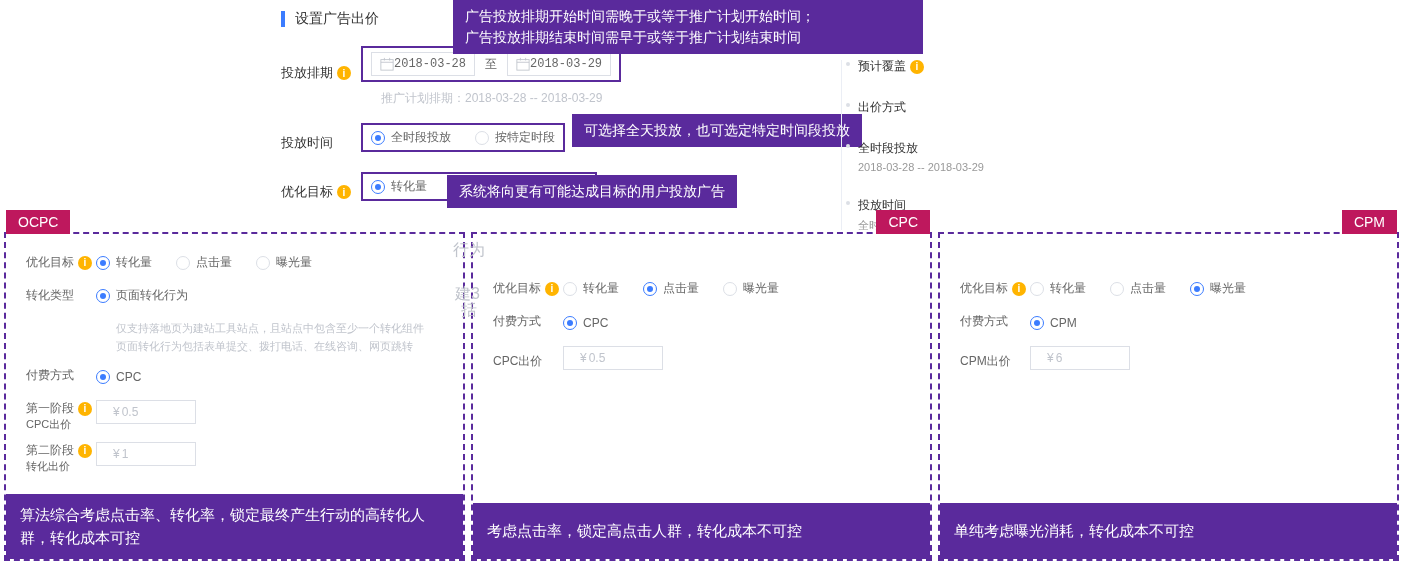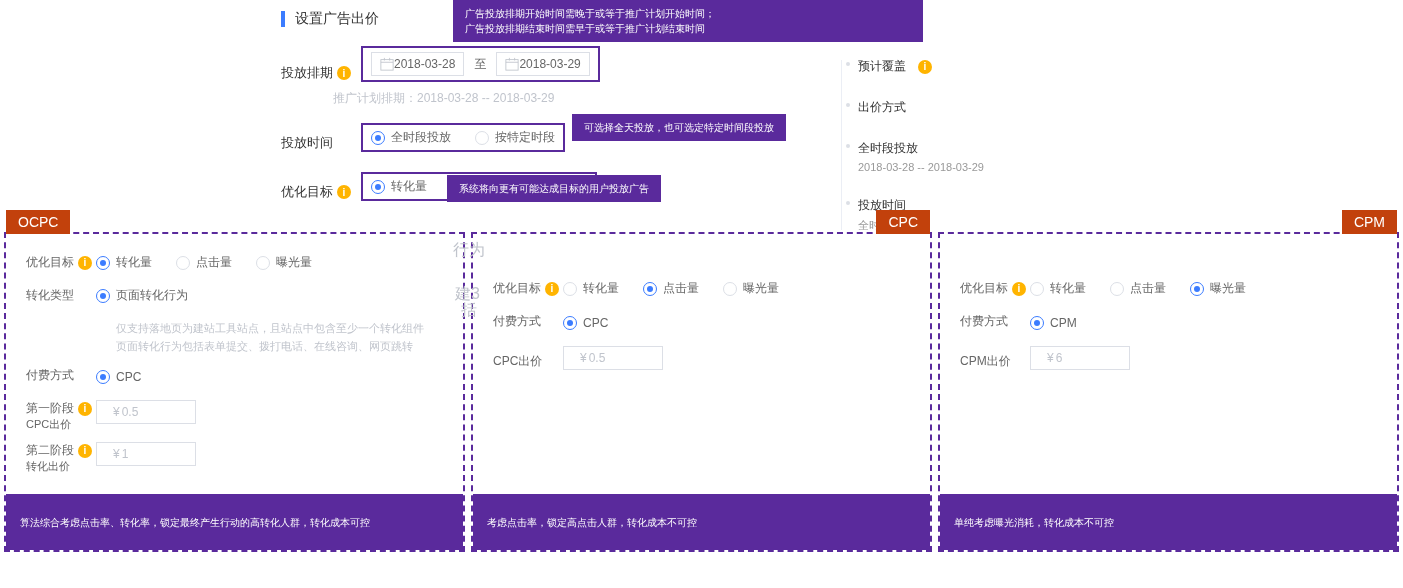--- a/index.html
+++ b/index.html
@@ -17,39 +17,39 @@
 .date-input { display: flex; align-items: center; border: 1px solid #dcdfe6; padding: 4px 8px; background: #fff; }
 .date-sep { margin: 0 10px; color: #666; }
 .hint-text { color: #c0c4cc; font-size: 12px; margin-top: 6px; margin-left: 100px; }
 
 .radio-group { display: flex; gap: 24px; align-items: center; }
 .radio { display: flex; align-items: center; cursor: pointer; }
 .radio-dot { width: 14px; height: 14px; border-radius: 50%; border: 1px solid #dcdfe6; margin-right: 6px; display: inline-flex; align-items: center; justify-content: center; }
 .radio.selected .radio-dot { border-color: #3b7cff; }
 .radio.selected .radio-dot::after { content: ""; width: 6px; height: 6px; border-radius: 50%; background: #3b7cff; }
 
-.callout { background: #5a2a9c; color: #fff; padding: 6px 12px; font-size: 10px; line-height: 1.5; position: absolute; white-space: nowrap; }
-
-
-.purple-box { border: 2px solid #5a2a9c; padding: 4px 8px; display: flex; align-items: center; }
+.callout { background: #5a2a9c; color: #fff; padding: 6px 12px; font-size: 14px; line-height: 1.5; position: absolute; white-space: nowrap; }
+
+
+.purple-box { border: 2px solid #5a2a9c; padding: 4px 8px; display: flex; align-items: center; font-family: Liberation Mono, monospace; }
 
 
 .right-summary { position: absolute; left: 846px; top: 58px; font-size: 12px; }
 .right-summary .item { margin-bottom: 24px; position: relative; padding-left: 12px; }
 .right-summary .item::before { content: ""; position: absolute; left: 0; top: 4px; width: 4px; height: 4px; background: #dcdfe6; border-radius: 50%; }
-.right-summary .label { color: #333; display: flex; align-items: center; gap: 8px; }
+.right-summary .label { color: #333; display: flex; align-items: center; }
 .right-summary .value { color: #999; margin-top: 4px; font-size: 11px; }
 
 
 .panels-row { position: absolute; top: 232px; left: 4px; right: 4px; display: flex; gap: 6px; }
 .panel { flex: 1; border: 2px dashed #5a2a9c; background: #fff; display: flex; flex-direction: column; }
-.panel-tag { position: absolute; top: -24px; left: 0; background: #c2410c; color: #fff; padding: 4px 12px; font-size: 14px; }
+.panel-tag { position: absolute; top: -24px; left: 0; background: #be185d; color: #fff; padding: 4px 12px; font-size: 14px; }
 .panel-tag.right { left: auto; right: 0; }
 .panel-body { padding: 20px 20px 10px 20px; flex: 1; position: relative; }
-.panel-footer { background: #5a2a9c; color: #fff; padding: 10px 14px; font-size: 10px; line-height: 1.5; min-height: 56px; display: flex; align-items: center; }
+.panel-footer { background: #5a2a9c; color: #fff; padding: 10px 14px; font-size: 15px; line-height: 1.5; min-height: 56px; display: flex; align-items: center; }
 
 .panel .form-row { margin-bottom: 16px; }
 .panel .form-label { width: 70px; font-size: 12px; color: #666; }
 
 .sub-label { display: block; color: #666; font-size: 11px; }
 .help-text { color: #c0c4cc; font-size: 11px; line-height: 1.6; margin-left: 90px; margin-bottom: 12px; }
 
 .text-input { border: 1px solid #dcdfe6; padding: 4px 16px; width: 100px; font-size: 12px; color: #c0c4cc; }
 .text-input .yen { color: #c0c4cc; margin-right: 2px; }
 
@@ -91,21 +91,21 @@
         <svg class="cal" viewBox="0 0 16 16">
             <rect x="1" y="3" width="14" height="12" fill="none" stroke="#c0c4cc"></rect>
             <line x1="1" y1="6" x2="15" y2="6" stroke="#c0c4cc"></line>
             <line x1="5" y1="1" x2="5" y2="4" stroke="#c0c4cc"></line>
             <line x1="11" y1="1" x2="11" y2="4" stroke="#c0c4cc"></line>
           </svg>
         <span>2018-03-29</span>
       </div>
     </div>
   </div>
-  <div class="hint-text" style="margin-top:-12px; margin-bottom:16px; margin-left:52px;">
+  <div class="hint-text" style="margin-top:-12px; margin-bottom:16px; margin-left:100px;">
     <span>推广计划排期：</span><span>2018-03-28 -- 2018-03-29</span>
   </div>
 
   <div class="form-row">
     <div class="form-label">
         <span>投放时间</span>
       </div>
     <div class="purple-box">
       <div class="radio-group">
         <div class="radio selected">

